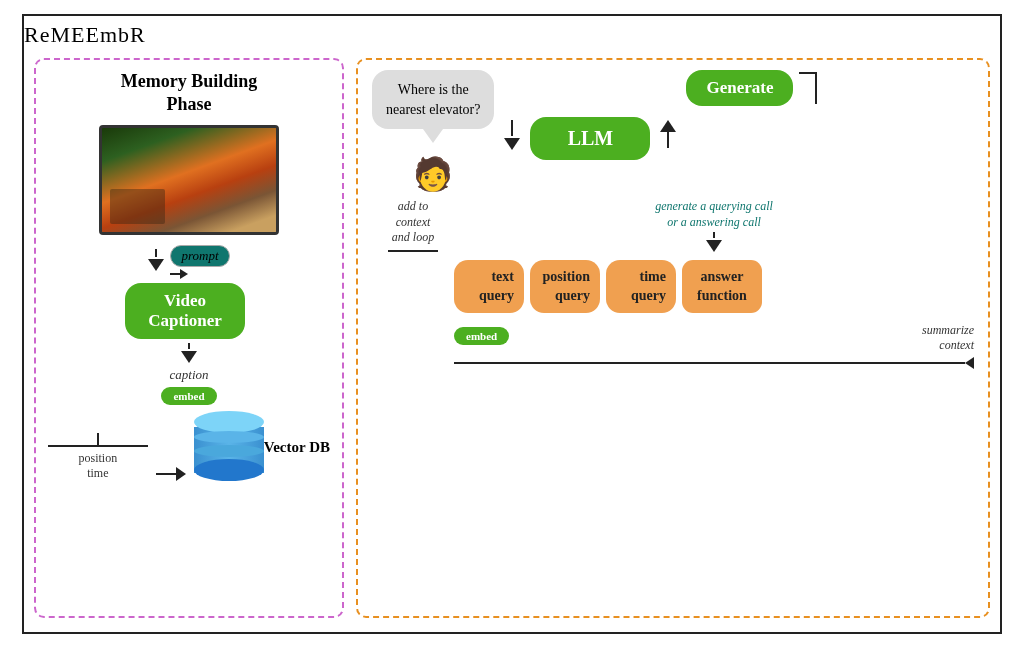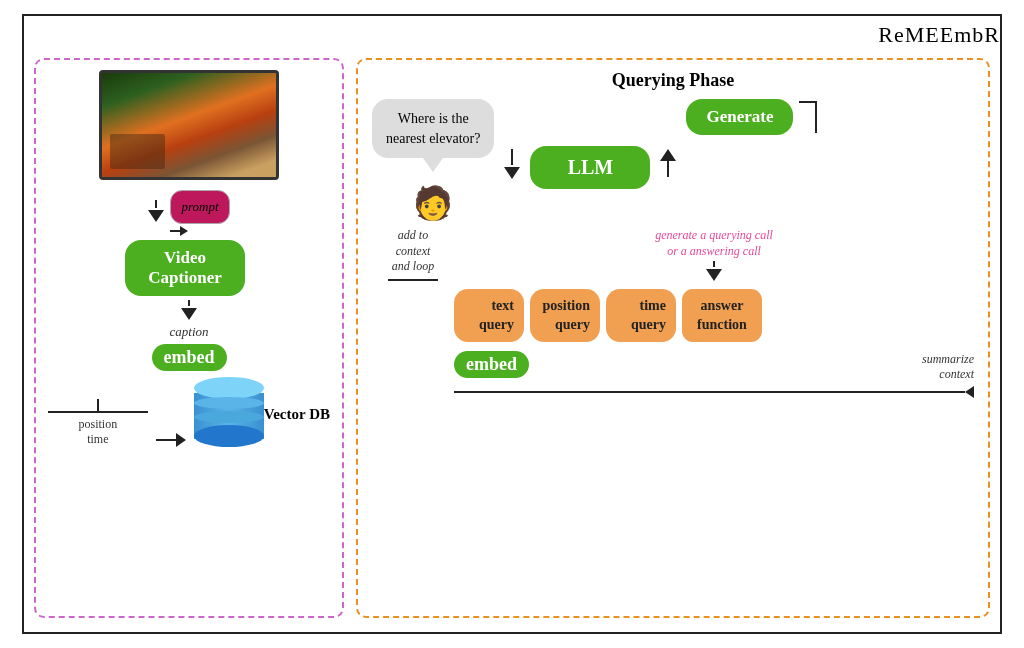--- a/index.html
+++ b/index.html
@@ -14,21 +14,21 @@
       justify-content: center;
     }
     .outer-container {
       width: 980px;
       height: 620px;
       border: 2.5px solid #222;
       position: relative;
       background: #fff;
     }
     .main-title {
-      text-align: right;
+      text-align: left;
       font-size: 22px;
       font-family: 'Georgia', serif;
       padding: 6px 0 4px 0;
       letter-spacing: 1px;
     }
     .phases-row {
       display: flex;
       flex-direction: row;
       height: calc(100% - 40px);
       padding: 6px 10px 10px 10px;
@@ -76,24 +76,24 @@
       background: #222;
       margin: 0 auto;
     }
     .arrow-container {
       display: flex;
       flex-direction: column;
       align-items: center;
       margin: 2px 0;
     }
     .prompt-badge {
-      background: #be185d;
+      background: #0f766e;
       border: 1.5px solid #aaa;
       border-radius: 12px;
-      padding: 8px 10px;
+      padding: 2px 10px;
       font-size: 13px;
       font-style: italic;
       margin: 2px 0;
     }
     .green-box {
       background: #4caf20;
       border-radius: 16px;
       padding: 8px 18px;
       color: #fff;
       font-size: 17px;
@@ -101,21 +101,21 @@
       text-align: center;
       font-family: 'Georgia', serif;
       margin: 3px 0;
       min-width: 120px;
     }
     .green-box-small {
       background: #4caf20;
       border-radius: 14px;
       padding: 3px 12px;
       color: #fff;
-      font-size: 18px;
+      font-size: 11px;
       font-weight: bold;
       text-align: center;
       font-family: 'Georgia', serif;
       margin: 2px 0;
     }
     .caption-label {
       font-size: 13px;
       font-style: italic;
       color: #333;
     }
@@ -297,21 +297,21 @@
       padding: 8px 20px;
       color: #fff;
       font-size: 17px;
       font-weight: bold;
       text-align: center;
       font-family: 'Georgia', serif;
     }
     .querying-call-label {
       font-size: 12px;
       font-style: italic;
-      color: #ec4899;
+      color: #0f766e;
       text-align: center;
       line-height: 1.3;
       max-width: 140px;
     }
     .orange-box {
       background: #f0a050;
       border-radius: 14px;
       padding: 8px 10px;
       font-size: 14px;
       font-weight: bold;
@@ -359,20 +359,21 @@
   </style>
 </head>
 <body>
 
 <div class="outer-container">
   <div class="main-title">ReMEEmbR</div>
 
   <div class="phases-row">
 
     <div class="memory-phase">
+      <div class="phase-title">Memory Building<br>Phase</div>
 
       <div class="video-img">
         <div style="position:absolute;top:0;left:0;width:100%;height:100%;background:linear-gradient(160deg,#1a3a0a 0%,#2d6020 20%,#e07020 45%,#b84010 60%,#7a5535 75%,#c9a060 90%)"></div>
         <div style="position:absolute;bottom:8px;left:8px;width:55px;height:35px;background:rgba(60,40,20,0.45);border-radius:2px"></div>
       </div>
 
       <div style="display:flex;flex-direction:row;align-items:center;margin:2px 0;">
         <div class="arrow-container">
           <div class="arrow-line" style="height:8px;"></div>
           <div class="arrow-down"></div>
@@ -419,21 +420,20 @@
             <div class="cyl-mid1" style="position:absolute;top:20px;left:0;width:70px;height:12px;background:#5ab4e8;border-radius:50%;"></div>
             <div class="cyl-mid2" style="position:absolute;top:34px;left:0;width:70px;height:12px;background:#4aa8dc;border-radius:50%;"></div>
             <div class="cyl-bottom" style="position:absolute;bottom:0;left:0;width:70px;height:22px;background:#2277cc;border-radius:50%;"></div>
           </div>
           <div class="vector-db-label">Vector DB</div>
         </div>
       </div>
     </div>
 
     <div class="querying-phase">
-      <div class="querying-title">Querying Phase</div>
 
       <div style="display:flex;flex-direction:row;align-items:flex-start;gap:10px;margin-bottom:6px;">
 
         <div style="display:flex;flex-direction:column;align-items:center;gap:4px;">
           <div class="speech-bubble-gray">
             <span>Where is the<br>nearest elevator?</span>
           </div>
           <div style="height:14px;"></div>
           <div class="person-emoji">🧑</div>
         </div>

